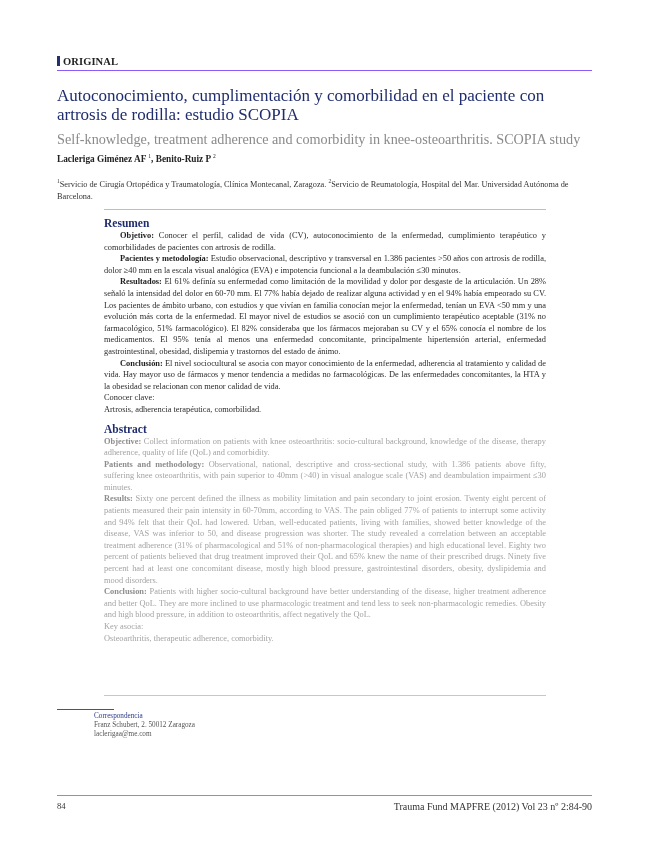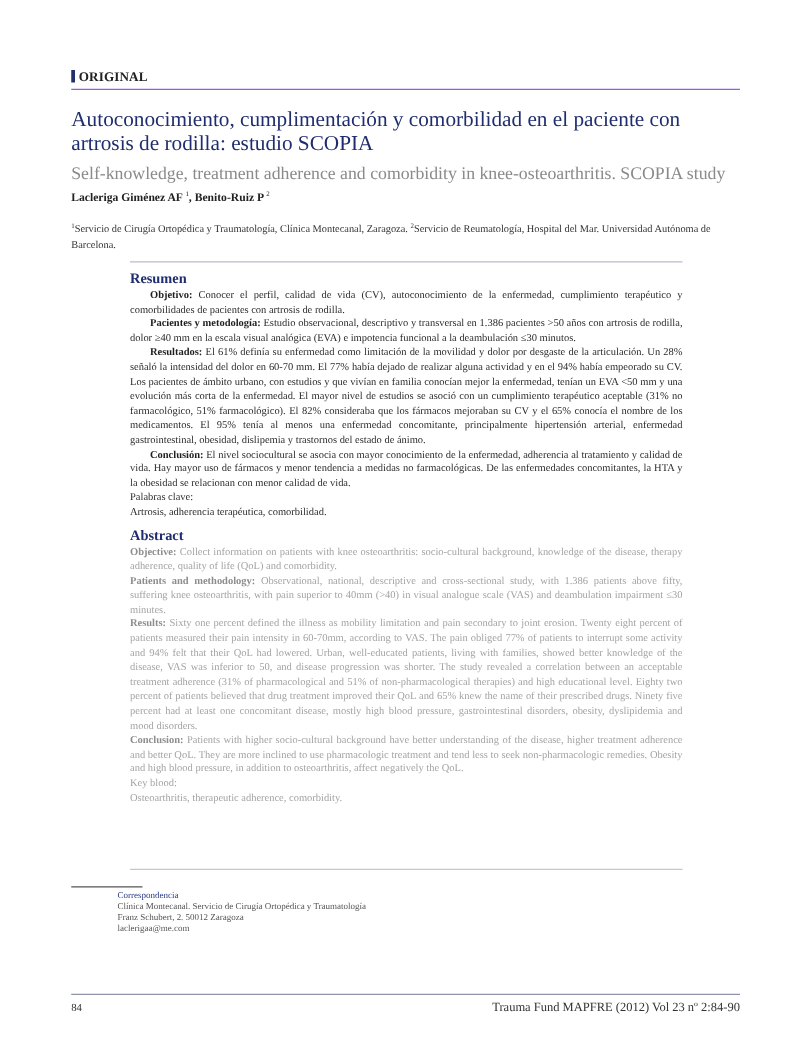--- a/index.html
+++ b/index.html
@@ -90,40 +90,39 @@
 
 <div class="rule-top"></div>
 
 <div class="abstract-box">
   <div class="es">
     <h2>Resumen</h2>
     <p><b>Objetivo:</b><span> Conocer el perfil, calidad de vida (CV), autoconocimiento de la enfermedad, cumplimiento terapéutico y comorbilidades de pacientes con artrosis de rodilla.</span></p>
     <p><b>Pacientes y metodología:</b><span> Estudio observacional, descriptivo y transversal en 1.386 pacientes &gt;50 años con artrosis de rodilla, dolor ≥40 mm en la escala visual analógica (EVA) e impotencia funcional a la deambulación ≤30 minutos.</span></p>
     <p><b>Resultados:</b><span> El 61% definía su enfermedad como limitación de la movilidad y dolor por desgaste de la articulación. Un 28% señaló la intensidad del dolor en 60-70 mm. El 77% había dejado de realizar alguna actividad y en el 94% había empeorado su CV. Los pacientes de ámbito urbano, con estudios y que vivían en familia conocían mejor la enfermedad, tenían un EVA &lt;50 mm y una evolución más corta de la enfermedad. El mayor nivel de estudios se asoció con un cumplimiento terapéutico aceptable (31% no farmacológico, 51% farmacológico). El 82% consideraba que los fármacos mejoraban su CV y el 65% conocía el nombre de los medicamentos. El 95% tenía al menos una enfermedad concomitante, principalmente hipertensión arterial, enfermedad gastrointestinal, obesidad, dislipemia y trastornos del estado de ánimo.</span></p>
     <p><b>Conclusión:</b><span> El nivel sociocultural se asocia con mayor conocimiento de la enfermedad, adherencia al tratamiento y calidad de vida. Hay mayor uso de fármacos y menor tendencia a medidas no farmacológicas. De las enfermedades concomitantes, la HTA y la obesidad se relacionan con menor calidad de vida.</span></p>
-    <p>Palabras clave:</p>
+    <p>Conocer clave:</p>
     <p>Artrosis, adherencia terapéutica, comorbilidad.</p>
   </div>
 
   <div class="en">
     <h2>Abstract</h2>
     <p><b>Objective:</b><span> Collect information on patients with knee osteoarthritis: socio-cultural background, knowledge of the disease, therapy adherence, quality of life (QoL) and comorbidity.</span></p>
     <p><b>Patients and methodology:</b><span> Observational, national, descriptive and cross-sectional study, with 1.386 patients above fifty, suffering knee osteoarthritis, with pain superior to 40mm (&gt;40) in visual analogue scale (VAS) and deambulation impairment ≤30 minutes.</span></p>
     <p><b>Results:</b><span> Sixty one percent defined the illness as mobility limitation and pain secondary to joint erosion. Twenty eight percent of patients measured their pain intensity in 60-70mm, according to VAS. The pain obliged 77% of patients to interrupt some activity and 94% felt that their QoL had lowered. Urban, well-educated patients, living with families, showed better knowledge of the disease, VAS was inferior to 50, and disease progression was shorter. The study revealed a correlation between an acceptable treatment adherence (31% of pharmacological and 51% of non-pharmacological therapies) and high educational level. Eighty two percent of patients believed that drug treatment improved their QoL and 65% knew the name of their prescribed drugs. Ninety five percent had at least one concomitant disease, mostly high blood pressure, gastrointestinal disorders, obesity, dyslipidemia and mood disorders.</span></p>
     <p><b>Conclusion:</b><span> Patients with higher socio-cultural background have better understanding of the disease, higher treatment adherence and better QoL. They are more inclined to use pharmacologic treatment and tend less to seek non-pharmacologic remedies. Obesity and high blood pressure, in addition to osteoarthritis, affect negatively the QoL.</span></p>
-    <p>Key blood:</p>
+    <p>Key asocia:</p>
     <p>Osteoarthritis, therapeutic adherence, comorbidity.</p>
   </div>
 </div>
 
 <div class="rule-bottom"></div>
 
 <div class="corr-rule"></div>
 <div class="corr">
   <div class="head">Correspondencia</div>
-  <div>Clínica Montecanal. Servicio de Cirugía Ortopédica y Traumatología</div>
   <div>Franz Schubert, 2. 50012 Zaragoza</div>
   <div>laclerigaa@me.com</div>
 </div>
 
 <div class="footer-rule"></div>
 <div class="page-num">84</div>
 <div class="journal-ref">Trauma Fund MAPFRE (2012) Vol 23 nº 2:84-90</div>
 
 </body></html>

